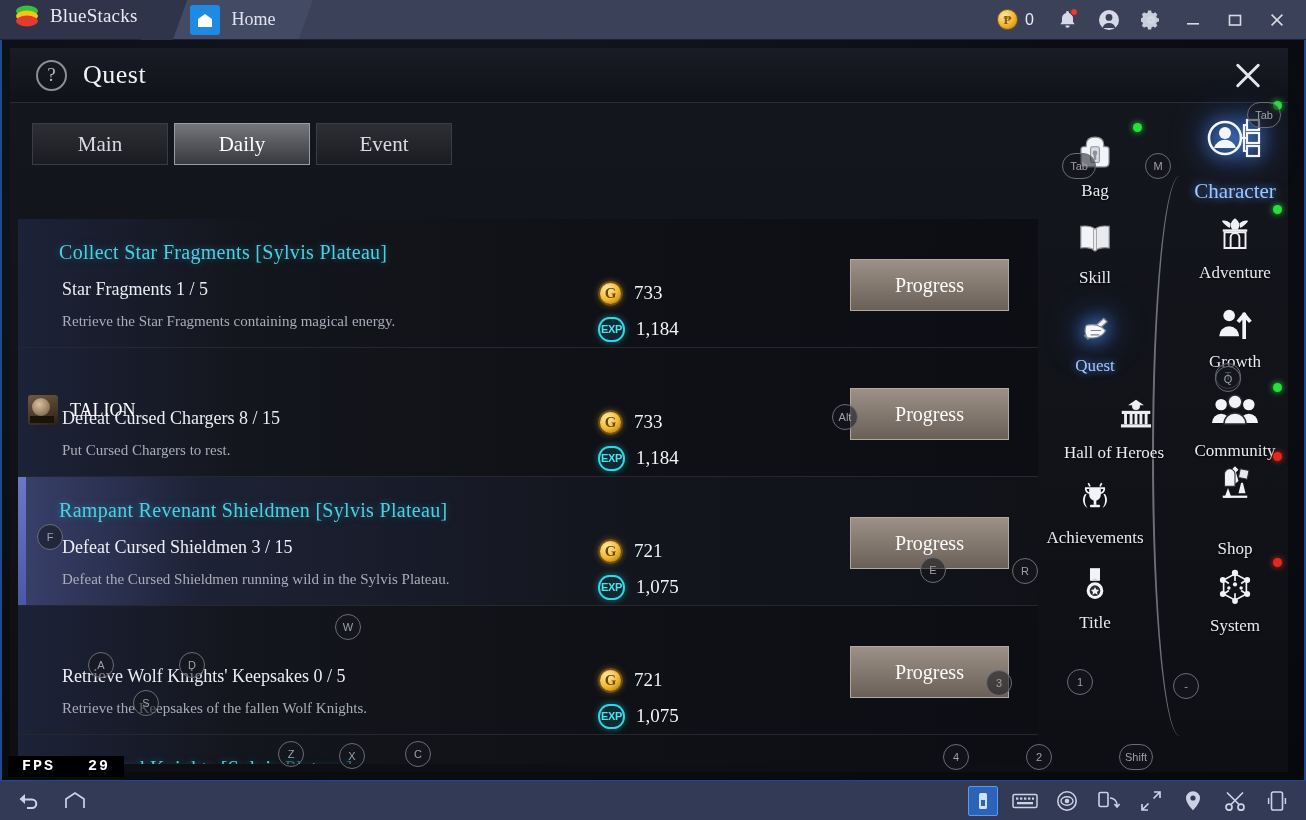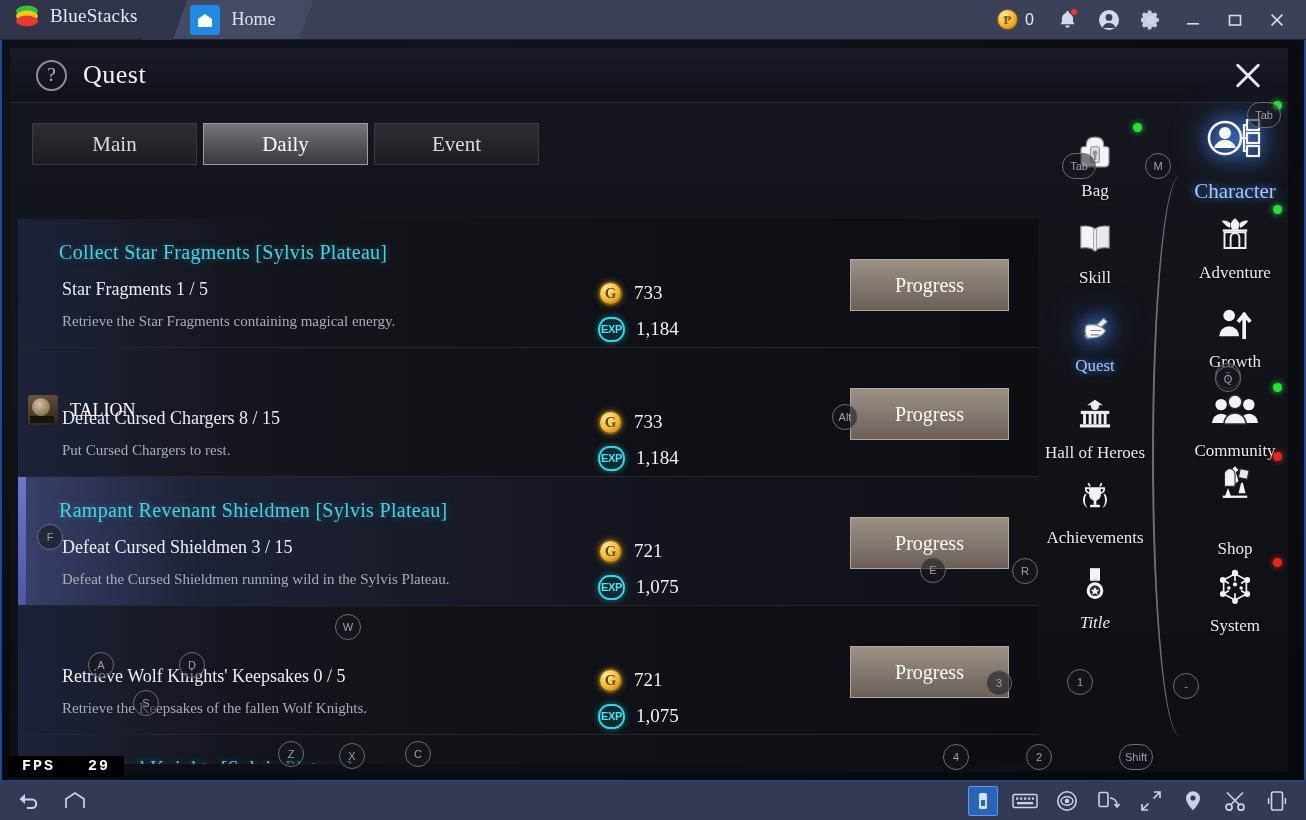--- a/index.html
+++ b/index.html
@@ -66,21 +66,21 @@
   .help-ico{ width:31px;height:31px;border-radius:50%;border:2px solid #8d8f98;
      display:flex;align-items:center;justify-content:center;font-size:19px;color:#b9bbc4;
      font-family:"Liberation Serif",serif; cursor:pointer;}
   .qw-title{ font-size:26px; color:#f0f1f5; font-family:"Liberation Serif",serif; letter-spacing:.5px;}
   .qw-close{ position:absolute; right:22px; top:10px; width:36px;height:36px; cursor:pointer;}
   .qw-close span{ position:absolute; left:2px; top:16px; width:32px;height:3px; background:#e3e5ec; border-radius:2px;}
   .qw-close span:first-child{ transform:rotate(45deg);} .qw-close span:last-child{ transform:rotate(-45deg);}
 
   
   .qtabs{ display:flex; gap:6px; padding:20px 0 16px 22px; }
-  .qtab{ width:165px; height:42px; display:flex;align-items:center;justify-content:center;
+  .qtab{ width:136px; height:42px; display:flex;align-items:center;justify-content:center;
      font-family:"Liberation Serif",serif; font-size:21px; color:#d9dbe2; cursor:pointer;
      background:linear-gradient(180deg,#2d2f35,#1a1c21); border:1px solid #3a3d45;}
   .qtab.sel{ background:linear-gradient(180deg,#74767c,#37393f); color:#ffffff; border:1px solid #9a9ca3;}
 
   
   .qlist{ position:absolute; left:8px; top:171px; width:1020px; height:545px; overflow:hidden;}
   .qrow{ position:relative; height:129px; border-bottom:1px solid #26282f;
      background:linear-gradient(90deg,#1c2238 0%,#14161d 22%,#0f1116 55%,#0d0e13 100%);}
   .qrow.sel{ background:linear-gradient(90deg,#39406b 0%,#1d2236 18%,#14161f 55%,#101218 100%);}
   .qrow.sel:before{ content:""; position:absolute; left:0; top:0; width:8px; height:100%;
@@ -344,21 +344,21 @@
         <div class="gitem act" style="position: absolute; top: 213px;">
       <div class="gicon">
             <svg viewBox="0 0 48 48" width="46" height="42">
               <path d="M12 34l22-20 4 4-22 20z" fill="#eef0f5" stroke="#7f8490" stroke-width="1.3"></path>
               <path d="M14 22c8-2 17 0 22 6-3 7-12 10-21 8-3-4-3-10-1-14z" fill="#f6f7fa" stroke="#7f8490" stroke-width="1.3"></path>
               <path d="M19 28h12M19 33h10" stroke="#7f8490" stroke-width="1.4"></path>
             </svg>
           </div>
       <div class="glabel">Quest</div>
         </div>
-        <div class="gitem" style="position: absolute; top: 300px;">
+        <div class="gitem" style="position: absolute; top: 300px; align-items: flex-end;">
       <div class="gicon">
             <svg viewBox="0 0 48 48" width="46" height="38">
               <path d="M24 6l10 7H14z" fill="#eceef3"></path>
               <circle cx="24" cy="14" r="5" fill="#eceef3"></circle>
               <rect x="6" y="20" width="36" height="4" fill="#eceef3"></rect>
               <g fill="#eceef3">
                 <rect x="9" y="24" width="3.6" height="13"></rect>
                 <rect x="16" y="24" width="3.6" height="13"></rect>
                 <rect x="22.2" y="24" width="3.6" height="13"></rect>
                 <rect x="28.4" y="24" width="3.6" height="13"></rect>
@@ -375,21 +375,21 @@
               <path d="M17 10h14v9a7 7 0 01-14 0z" fill="#f2f3f7"></path>
               <path d="M17 11h-4a5 5 0 005 6M31 11h4a5 5 0 01-5 6" fill="none" stroke="#f2f3f7" stroke-width="2.2"></path>
               <rect x="22.4" y="25" width="3.2" height="6" fill="#f2f3f7"></rect>
               <rect x="18" y="31" width="12" height="3" rx="1" fill="#f2f3f7"></rect>
               <path d="M18 9l-2-4M30 9l2-4" stroke="#f2f3f7" stroke-width="2"></path>
               <path d="M12 18c-4 5-3 13 3 17-4-6-4-12-1-17zM36 18c4 5 3 13-3 17 4-6 4-12 1-17z" fill="#f2f3f7"></path>
             </svg>
           </div>
       <div class="glabel">Achievements</div>
         </div>
-        <div class="gitem" style="position: absolute; top: 470px; font-style: italic;">
+        <div class="gitem" style="position: absolute; top: 470px;">
       <div class="gicon">
             <svg viewBox="0 0 48 48" width="40" height="44">
               <rect x="18" y="5" width="12" height="15" fill="#f2f3f7"></rect>
               <path d="M18 20l6-3 6 3" fill="#d6d8df"></path>
               <circle cx="24" cy="32" r="10" fill="#f2f3f7"></circle>
               <circle cx="24" cy="32" r="6.4" fill="#2a2c33"></circle>
               <path d="M24 27.5l1.5 3.2 3.4.4-2.5 2.4.7 3.4L24 35.2l-3.1 1.7.7-3.4-2.5-2.4 3.4-.4z" fill="#f2f3f7"></path>
             </svg>
           </div>
       <div class="glabel">Title</div>

